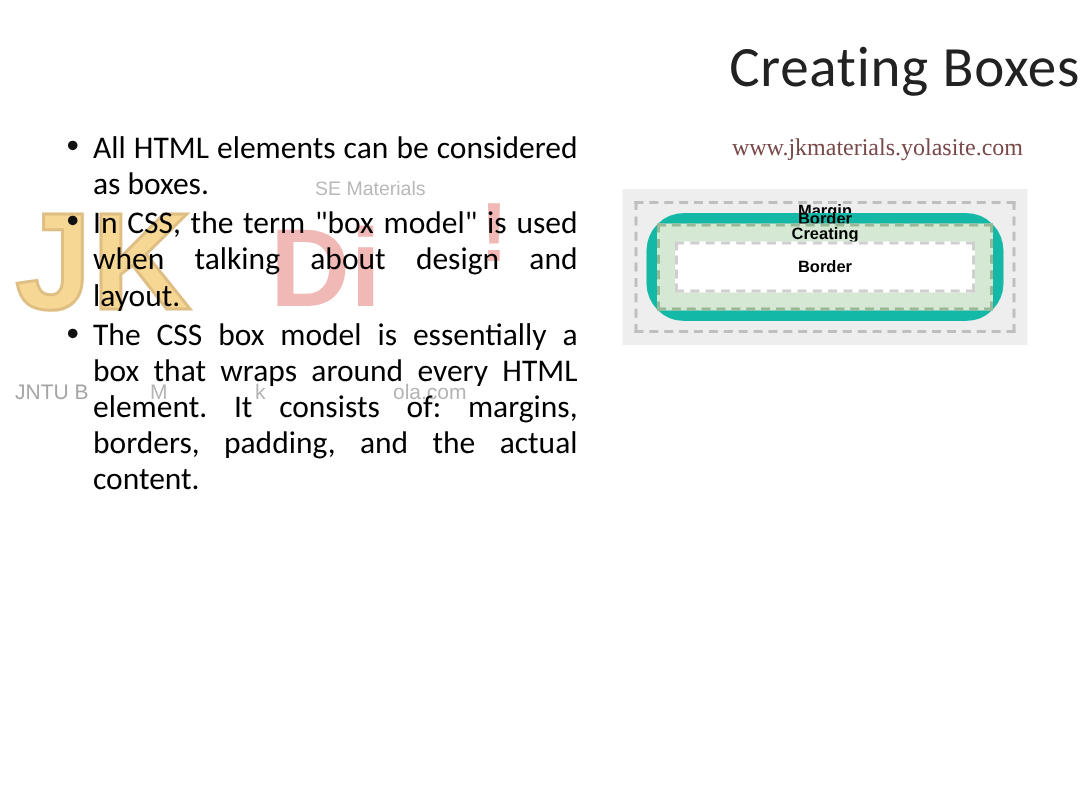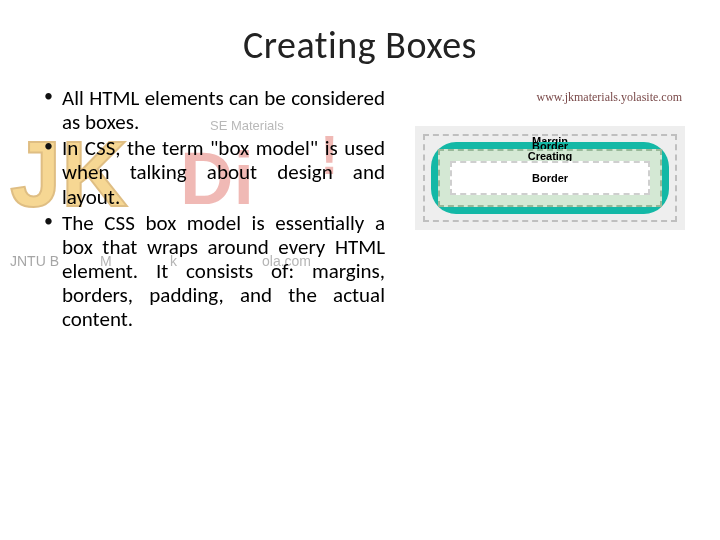--- a/index.html
+++ b/index.html
@@ -12,21 +12,21 @@
     color: #222;
     overflow: hidden;
   }
   .slide {
     position: relative;
     width: 720px;
     height: 540px;
     box-sizing: border-box;
   }
   .title {
-    text-align: center;
+    text-align: right;
     font-size: 38px;
     font-weight: 400;
     margin-top: 22px;
     margin-bottom: 18px;
     letter-spacing: 0.5px;
   }
   .body-row {
     display: flex;
     flex-direction: row;
     padding: 0 32px 0 40px;
@@ -73,21 +73,21 @@
   .img-col {
     flex: 1;
     padding-left: 30px;
     padding-top: 28px;
     position: relative;
   }
   .url-mark {
     position: absolute;
     right: 6px;
     top: 4px;
-    font-size: 12px;
+    font-size: 16px;
     color: #7a4a4a;
     font-family: "Times New Roman", serif;
     text-align: center;
   }
   .box-model {
     width: 270px;
     margin-top: 12px;
   }
   .bm-margin {
     background: #eeeeee;

